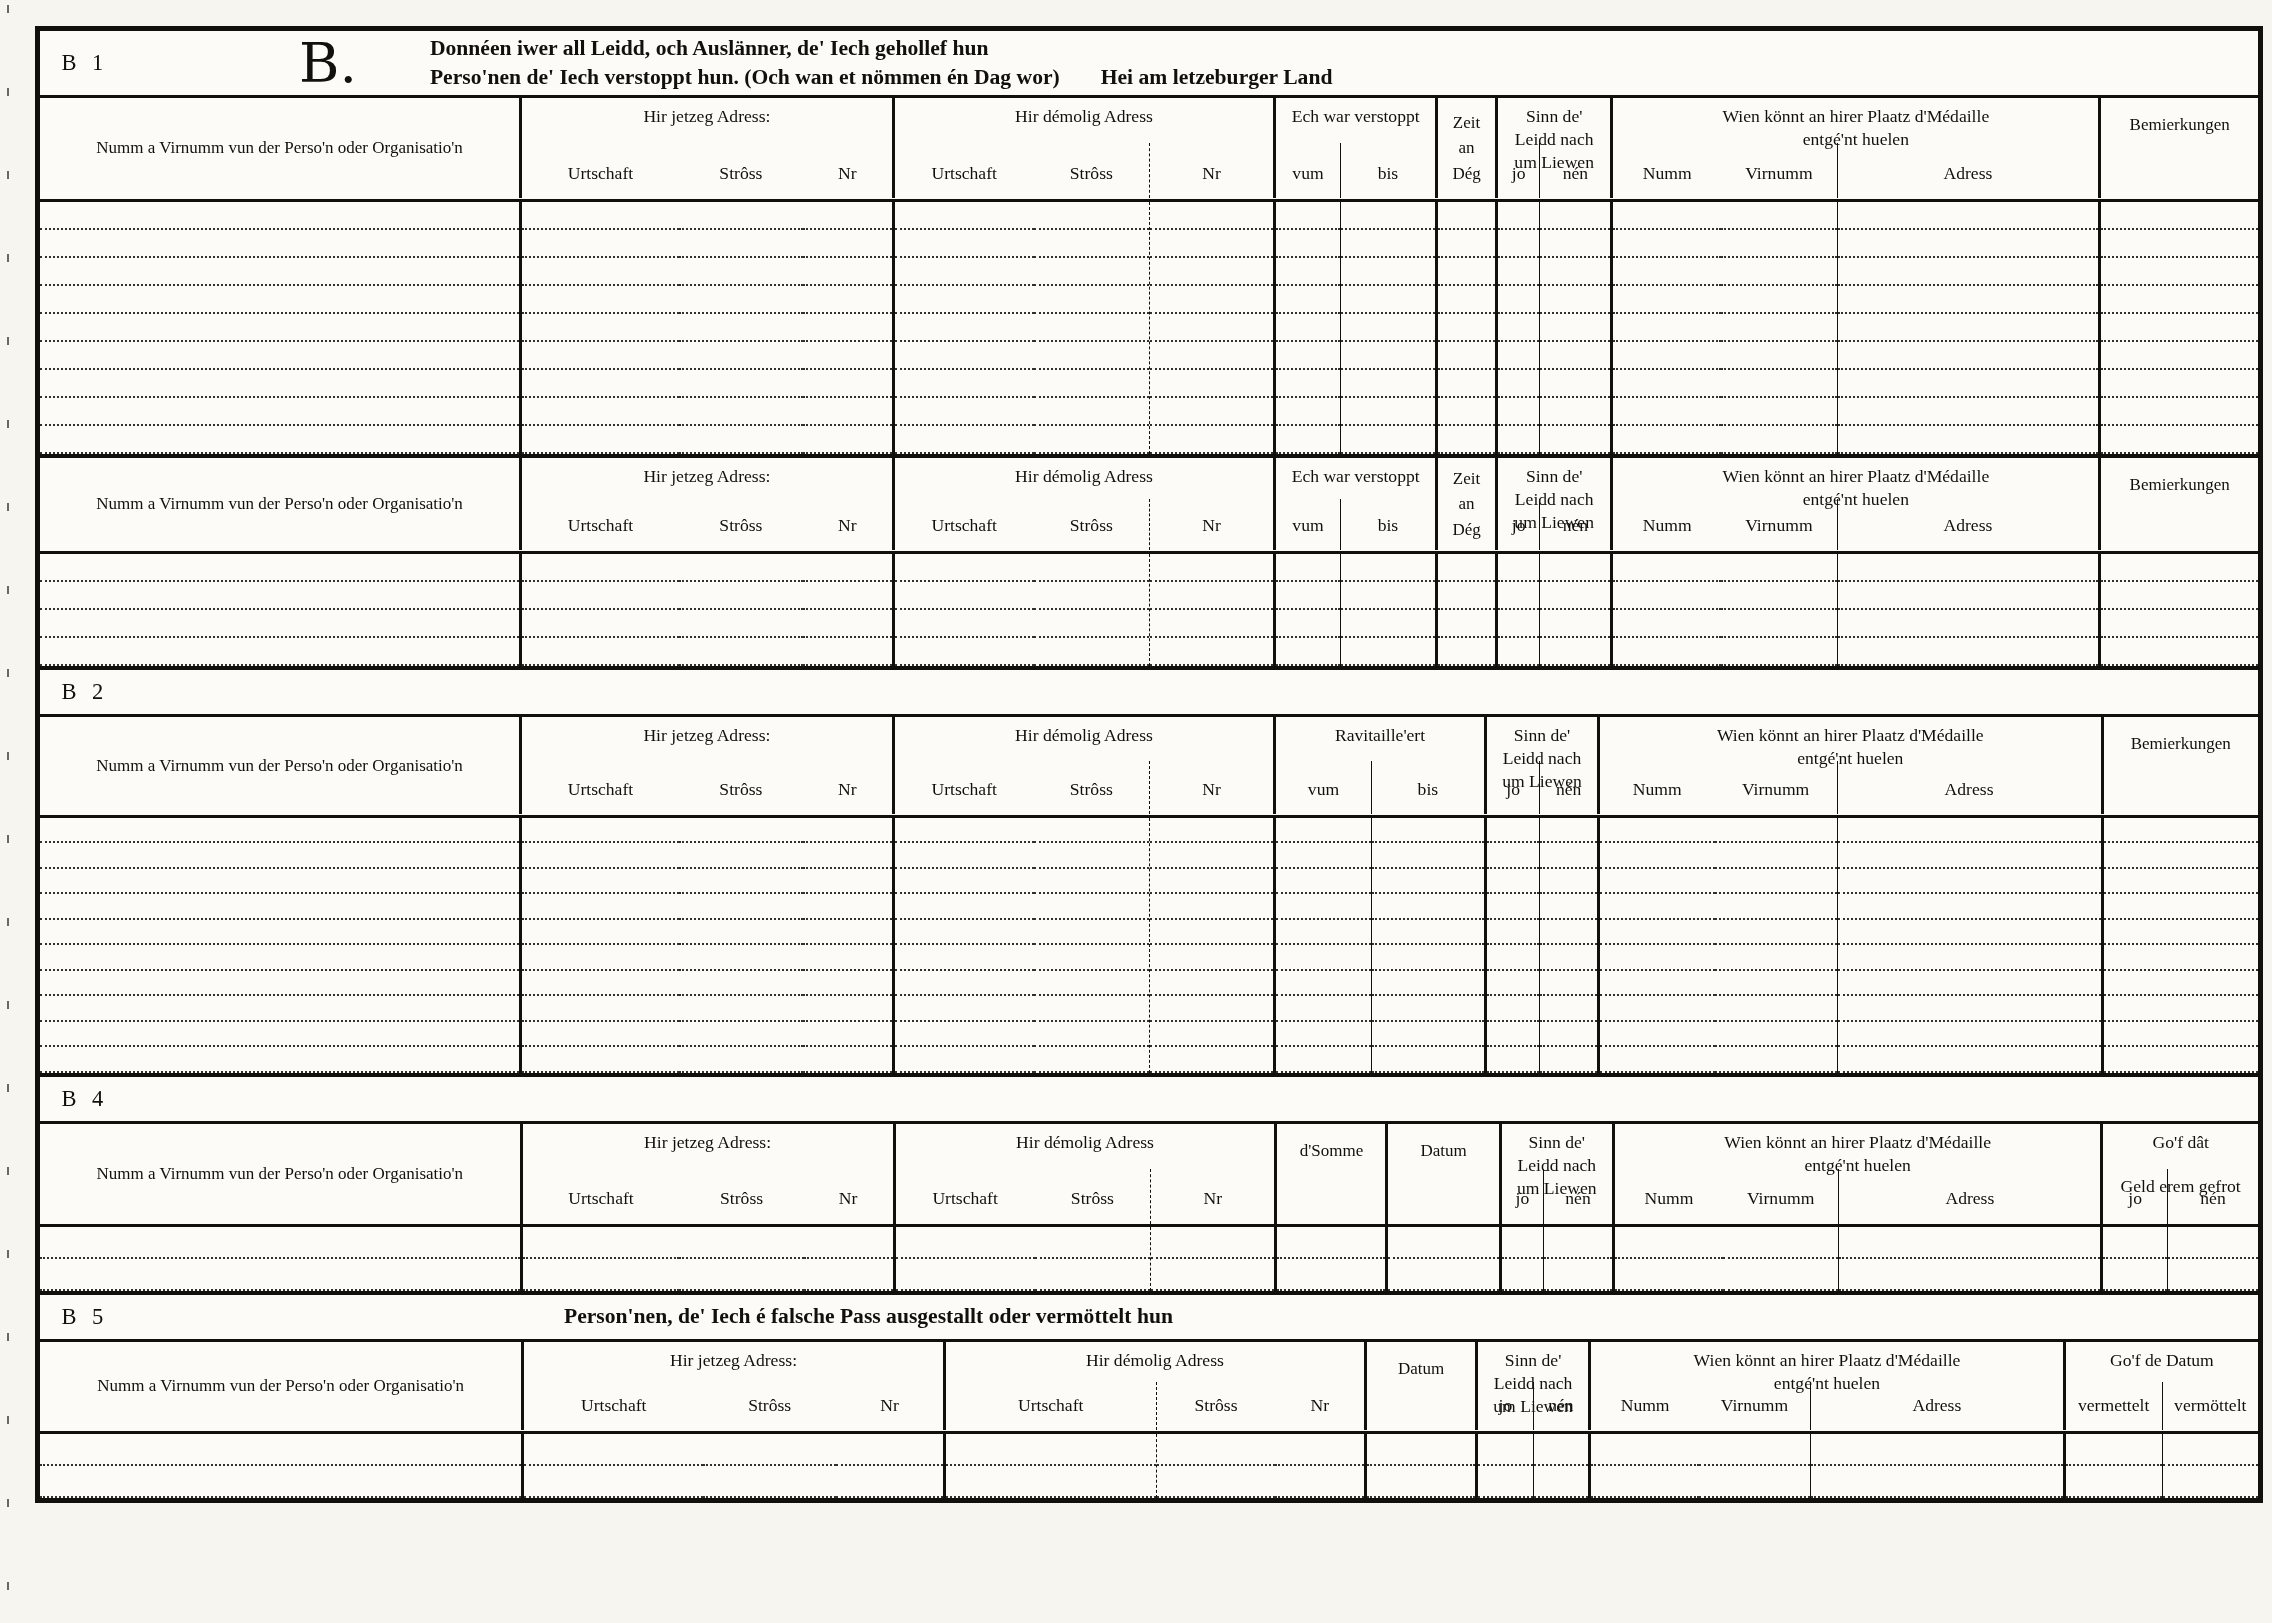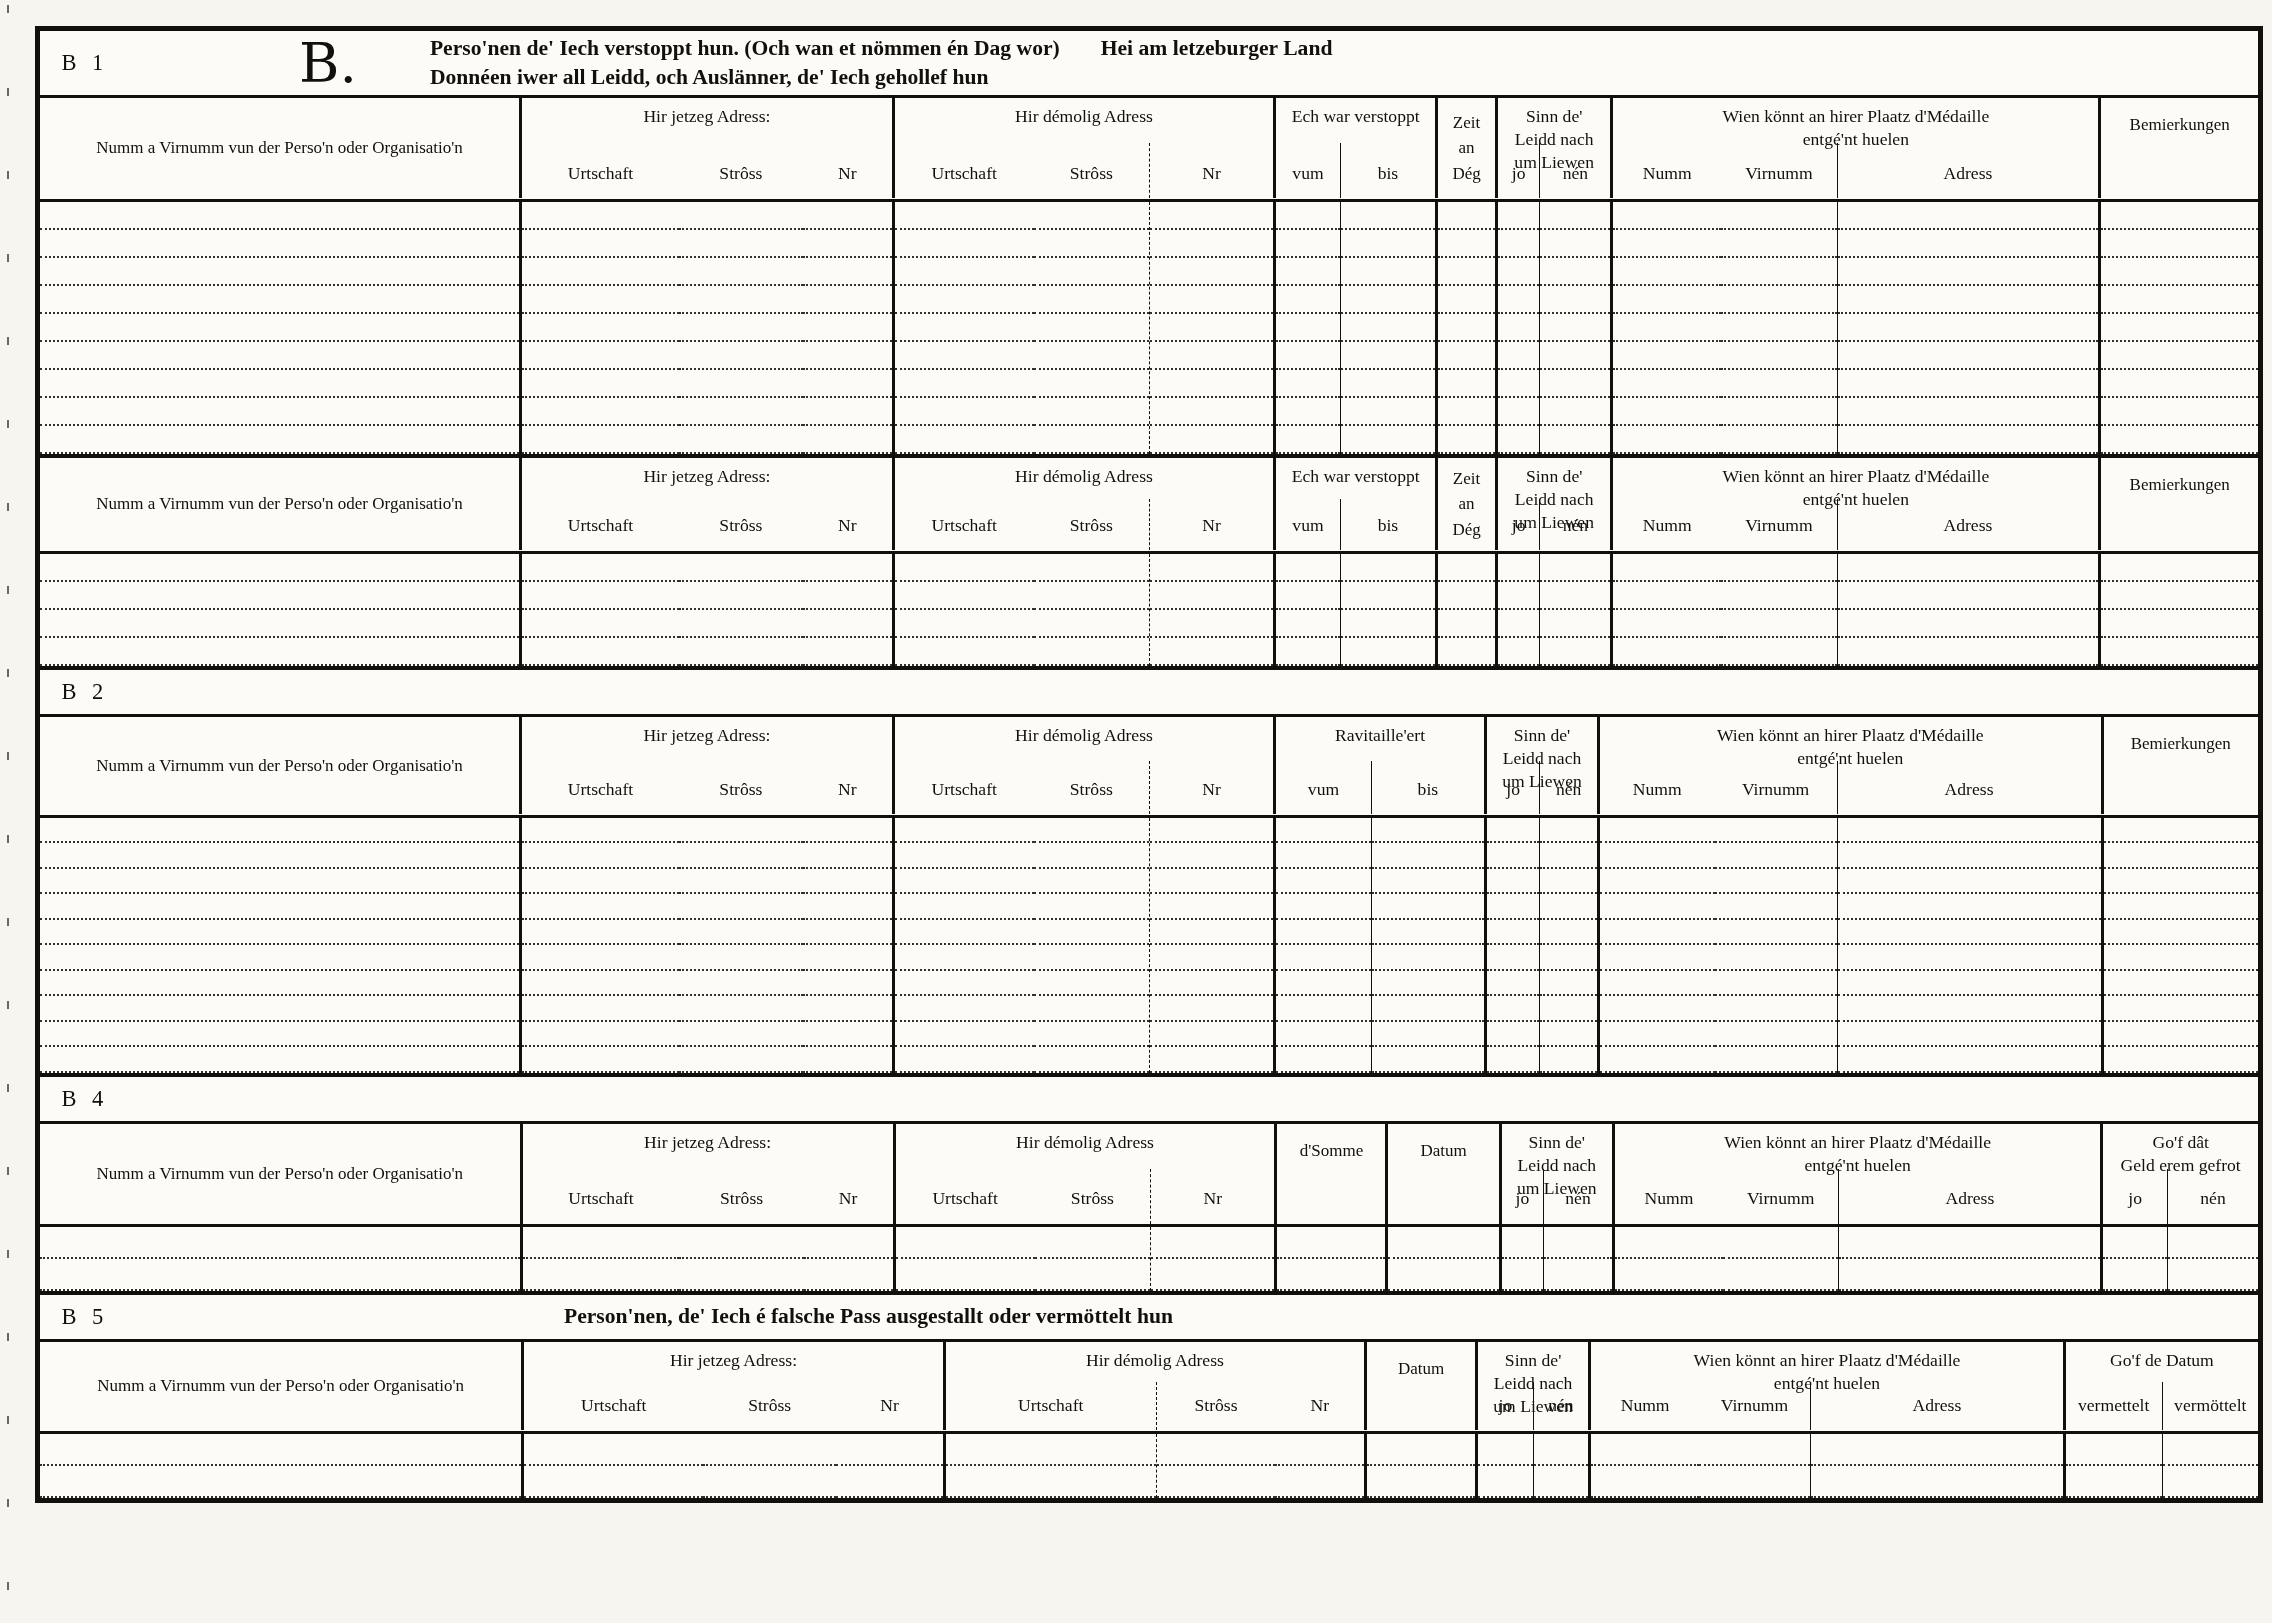--- a/index.html
+++ b/index.html
@@ -98,22 +98,22 @@
 </head>
 <body data-name="scanned-form-page">
 
 <div class="margin-marks" data-name="scan-artifact-marks"></div>
 <div class="frame" id="form-root" data-name="form-frame">
     <div class="section s1" data-name="section-b1">
       <div class="title-band" data-name="section-title-band">
         <div class="code" data-name="section-code">B 1</div>
         <div class="bigletter" data-name="section-letter-b">B.</div>
         <div class="titles" data-name="section-title">
+          <div class="title-line" data-name="section-title-line">Donnéen iwer all Leidd, och Auslänner, de' Iech gehollef hun</div>
           <div class="title-line" data-name="section-title-line">Perso'nen de' Iech verstoppt hun. (Och wan et nömmen én Dag wor)<span class="suffix" data-name="section-title-suffix">Hei am letzeburger Land</span></div>
-          <div class="title-line" data-name="section-title-line">Donnéen iwer all Leidd, och Auslänner, de' Iech gehollef hun</div>
         </div>
       </div>
       <div class="hdr" data-name="section-header" style="grid-template-columns: 21.6fr 7.2fr 5.6fr 4fr 6.4fr 5.2fr 5.6fr 3fr 4.3fr 2.7fr 2fr 3.2fr 5fr 5.2fr 11.8fr 7.2fr;">
         <div class="hsingle" data-name="col-name-header" style="grid-area: 1 / 1 / span 2 / span 1;">
           <div>Numm a Virnumm vun der Perso'n oder Organisatio'n</div>
         </div>
         <div class="hgroup bl-thick" data-name="col-jetzeg-header" style="grid-area: 1 / 2 / auto / span 3;">
           <div>Hir jetzeg Adress:</div>
         </div>
         <div class="hsub bl-thick" data-name="col-jetzeg-sub-urtschaft" style="grid-area: 2 / 2;">Urtschaft</div>
@@ -735,21 +735,21 @@
         </div>
         <div class="hsub bl-thick" data-name="col-sinn-sub-jo" style="grid-area: 2 / 10;">jo</div>
         <div class="hsub bl-thin" data-name="col-sinn-sub-nn" style="grid-area: 2 / 11;">nén</div>
         <div class="hgroup bl-thick" data-name="col-wien-header" style="grid-area: 1 / 12 / auto / span 3;">
           <div>Wien könnt an hirer Plaatz d'Médaille</div>
           <div>entgé'nt huelen</div>
         </div>
         <div class="hsub bl-thick" data-name="col-wien-sub-numm" style="grid-area: 2 / 12;">Numm</div>
         <div class="hsub" data-name="col-wien-sub-virnumm" style="grid-area: 2 / 13;">Virnumm</div>
         <div class="hsub bl-thin" data-name="col-wien-sub-adress" style="grid-area: 2 / 14;">Adress</div>
-        <div class="hgroup bl-thick" data-name="col-gof-header" style="grid-area: 1 / 15 / auto / span 2;">
+        <div class="hgroup bl-thick" data-name="col-gof-header" style="grid-area: 1 / 15 / auto / span 2; gap: 21px;">
           <div>Go'f dât</div>
           <div>Geld erem gefrot</div>
         </div>
         <div class="hsub bl-thick" data-name="col-gof-sub-jo" style="grid-area: 2 / 15;">jo</div>
         <div class="hsub bl-thin" data-name="col-gof-sub-nn" style="grid-area: 2 / 16;">nén</div>
       </div>
       <div class="bdy" data-name="section-body" style="grid-template-columns: 21.6fr 7.2fr 5.6fr 4fr 6.4fr 5.2fr 5.6fr 5fr 5.1fr 2fr 3.1fr 5fr 5.2fr 11.8fr 3fr 4.1fr;">
         <div class="bcell" data-name="col-name-body">
           <div class="frow" data-name="fill-row" style="height: 32px;"></div>
           <div class="frow" data-name="fill-row" style="height: 32px;"></div>

